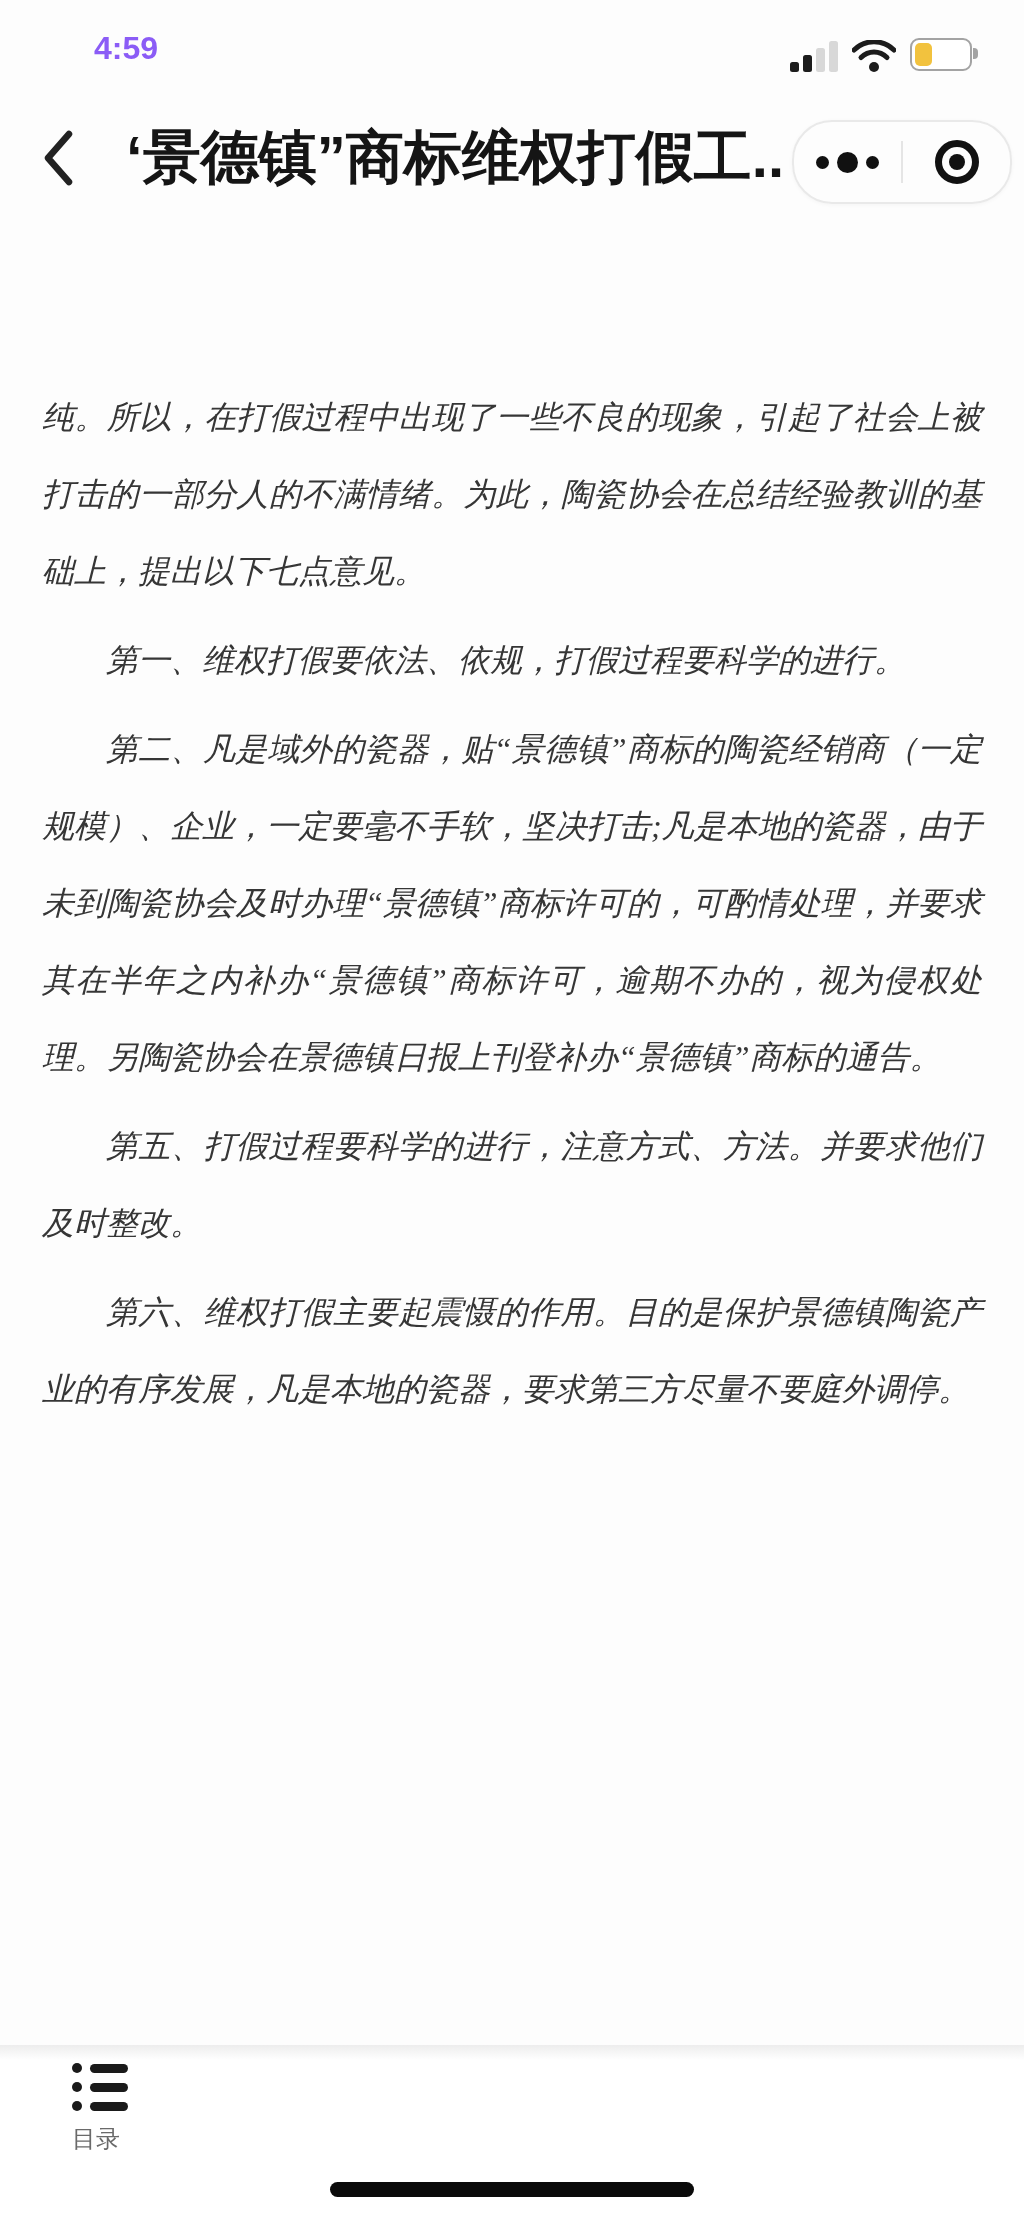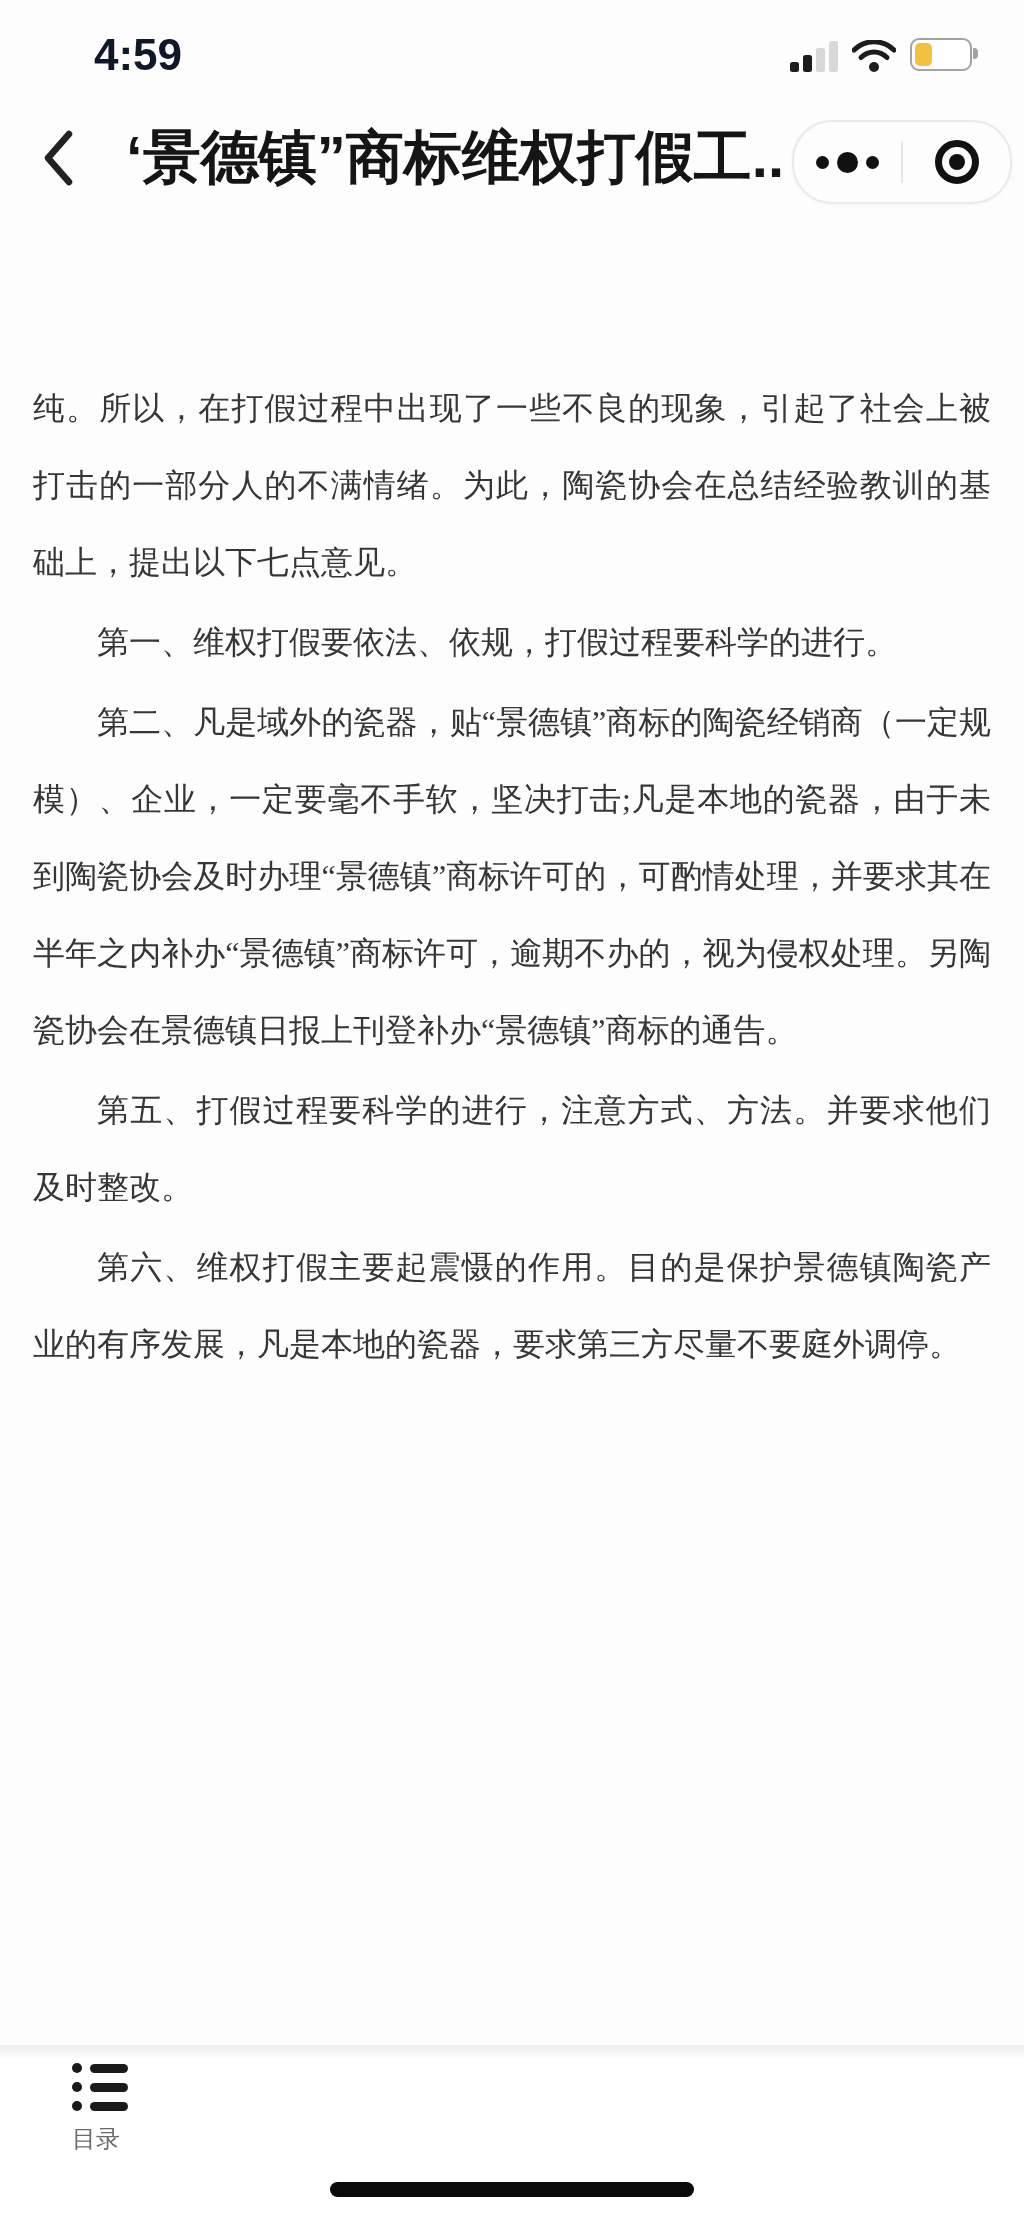--- a/index.html
+++ b/index.html
@@ -9,21 +9,21 @@
     margin:0 auto;
     background:#fdfdfd;
     overflow:hidden;
     font-family:"Liberation Sans","DejaVu Sans",sans-serif;
   }
 
   
   .statusbar{position:absolute;top:0;left:0;right:0;height:100px;background:transparent;}
   .sb-time{
     position:absolute;left:94px;top:30px;
-    font-size:44px;font-weight:700;color:#0f172a;
+    font-size:32px;font-weight:700;color:#8b5cf6;
     letter-spacing:0;
   }
   .sb-icons{position:absolute;right:52px;top:38px;display:flex;align-items:flex-end;gap:14px;height:34px;}
   .signal{display:flex;align-items:flex-end;gap:4px;height:32px;}
   .signal i{display:block;width:9px;border-radius:2.5px;background:#1c1c1c;}
   .signal i:nth-child(1){height:10px;}
   .signal i:nth-child(2){height:17px;}
   .signal i:nth-child(3){height:24px;background:#d8d8d8;}
   .signal i:nth-child(4){height:31px;background:#d8d8d8;}
   .wifi{width:44px;height:32px;margin-bottom:0px;}
@@ -57,26 +57,27 @@
   .circle-dot{width:44px;height:44px;border:7px solid #111;border-radius:50%;box-sizing:border-box;display:flex;align-items:center;justify-content:center;}
   .circle-dot b{width:16px;height:16px;border-radius:50%;background:#111;}
 
   
   .content{
     padding:367px 30px 0 30px;
     font-family:"Liberation Serif","DejaVu Serif",serif;
     color:#363636;
   }
   .content .para{
-    margin:3px;
+    margin:12px;
     font-size:32px;
     line-height:77px;
     text-align:justify;
     text-justify:inter-ideograph;
     word-break:break-all;
+    font-style:italic;
   }
   .content .para.indent{text-indent:2em;}
 
   
   .footer{position:absolute;left:0;right:0;bottom:0;height:171px;background:#fff;}
   .footer::before{
     content:"";position:absolute;left:0;right:0;top:0;height:18px;
     background:linear-gradient(180deg,#ededed 0%,rgba(255,255,255,0) 85%);
   }
   .toc-button{position:absolute;left:72px;top:18px;width:90px;cursor:pointer;}

